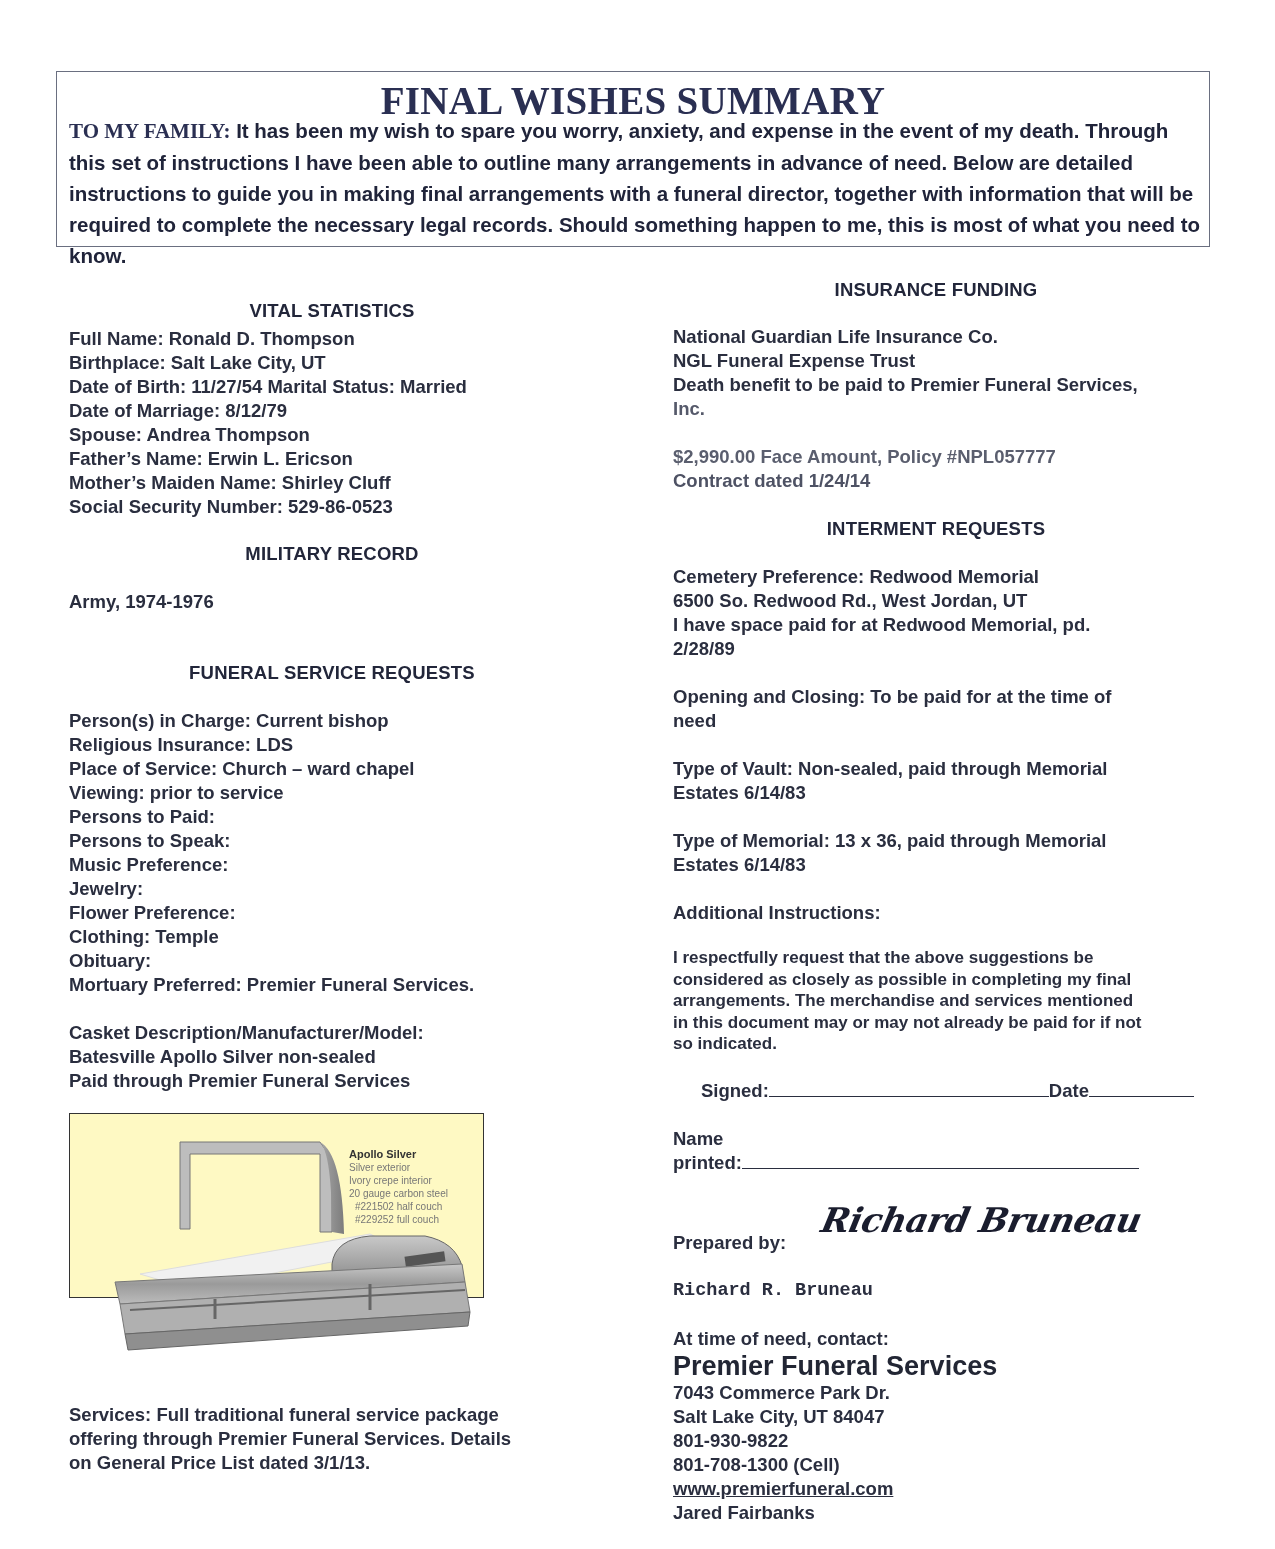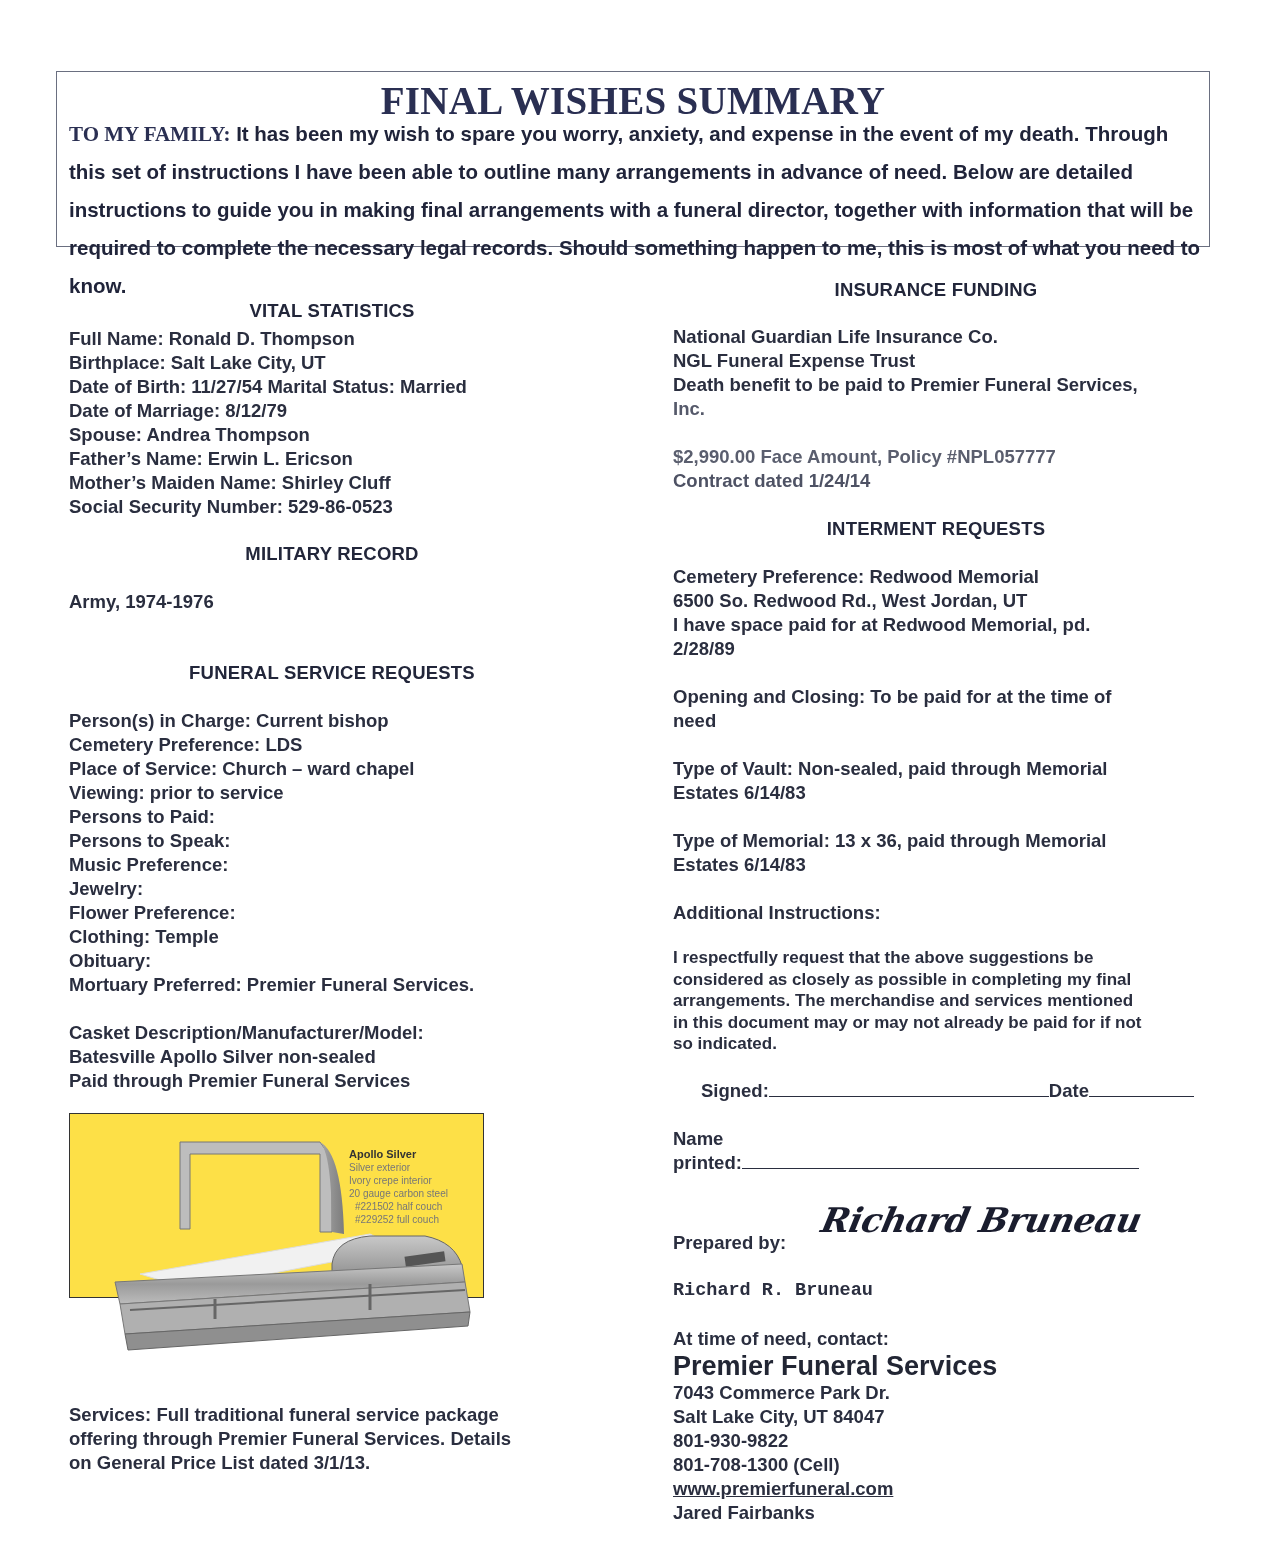--- a/index.html
+++ b/index.html
@@ -12,34 +12,34 @@
     position: absolute; left: 56px; top: 71px; width: 1154px; height: 176px;
     border: 1.5px solid #6a6f80; box-sizing: border-box;
   }
   #title {
     position: absolute; left: 0; right: 0; top: 6px; text-align: center;
     font-family: "Liberation Serif", serif; font-weight: bold; font-size: 39px;
     color: #2a2f52; letter-spacing: 0.3px;
   }
   #intro {
     position: absolute; left: 12px; top: 43px; width: 1135px;
-    font-size: 20.5px; line-height: 38px; font-weight: bold; color: #20243a;
+    font-size: 20.5px; line-height: 31px; font-weight: bold; color: #20243a;
   }
   #intro .lead { font-family: "Liberation Serif", serif; color: #2a2f52; font-weight: bold; font-size: 21px; }
   .heading {
     position: absolute; font-size: 18.5px; font-weight: bold; color: #22263a;
     text-align: center; letter-spacing: 0.2px;
   }
   .col { position: absolute; font-size: 18.5px; font-weight: bold; line-height: 24px; color: #2a2e3f; }
   .line { white-space: nowrap; }
   .para { font-size: 17px; line-height: 21.5px; }
   .blank-line { display: inline-block; border-bottom: 1.5px solid #2a2e3f; height: 16px; vertical-align: baseline; }
   #casket-frame {
     position: absolute; left: 69px; top: 1113px; width: 415px; height: 185px;
-    border: 1.5px solid #333; box-sizing: border-box; background: #fde047;
+    border: 1.5px solid #333; box-sizing: border-box; background: #fef9c3;
   }
   #casket-caption { position: absolute; left: 279px; top: 34px; font-size: 10px; line-height: 13px; color: #777; font-weight: normal; }
   #casket-caption .cap-title { font-weight: bold; color: #333; font-size: 11px; }
   #big-company { font-size: 27px; line-height: 30px; font-weight: bold; color: #222634; }
   .link { text-decoration: underline; }
   #signature {
     position: absolute; left: 822px; top: 1200px;
     font-family: "DejaVu Serif", serif; font-style: italic; font-weight: bold;
     font-size: 34px; color: #1a1d2e; transform: skewX(-12deg); letter-spacing: -0.5px;
   }
@@ -66,21 +66,21 @@
   <div class="line">Mother’s Maiden Name: Shirley Cluff</div>
   <div class="line">Social Security Number:  529-86-0523</div>
 </div>
 
 <div class="heading" style="left:69px; top:543px; width:526px;">MILITARY RECORD</div>
 <div class="col" style="left:69px; top:590px;">Army, 1974-1976</div>
 
 <div class="heading" style="left:69px; top:662px; width:526px;">FUNERAL SERVICE REQUESTS</div>
 <div class="col" style="left:69px; top:709px;">
   <div class="line">Person(s) in Charge:  Current bishop</div>
-  <div class="line">Cemetery Preference:  LDS</div>
+  <div class="line">Religious Insurance:  LDS</div>
   <div class="line">Place of Service: Church – ward chapel</div>
   <div class="line">Viewing:  prior to service</div>
   <div class="line">Persons to Paid:</div>
   <div class="line">Persons to Speak:</div>
   <div class="line">Music Preference:</div>
   <div class="line">Jewelry:</div>
   <div class="line">Flower Preference:</div>
   <div class="line">Clothing: Temple</div>
   <div class="line">Obituary:</div>
   <div class="line">Mortuary Preferred:  Premier Funeral Services.</div>

